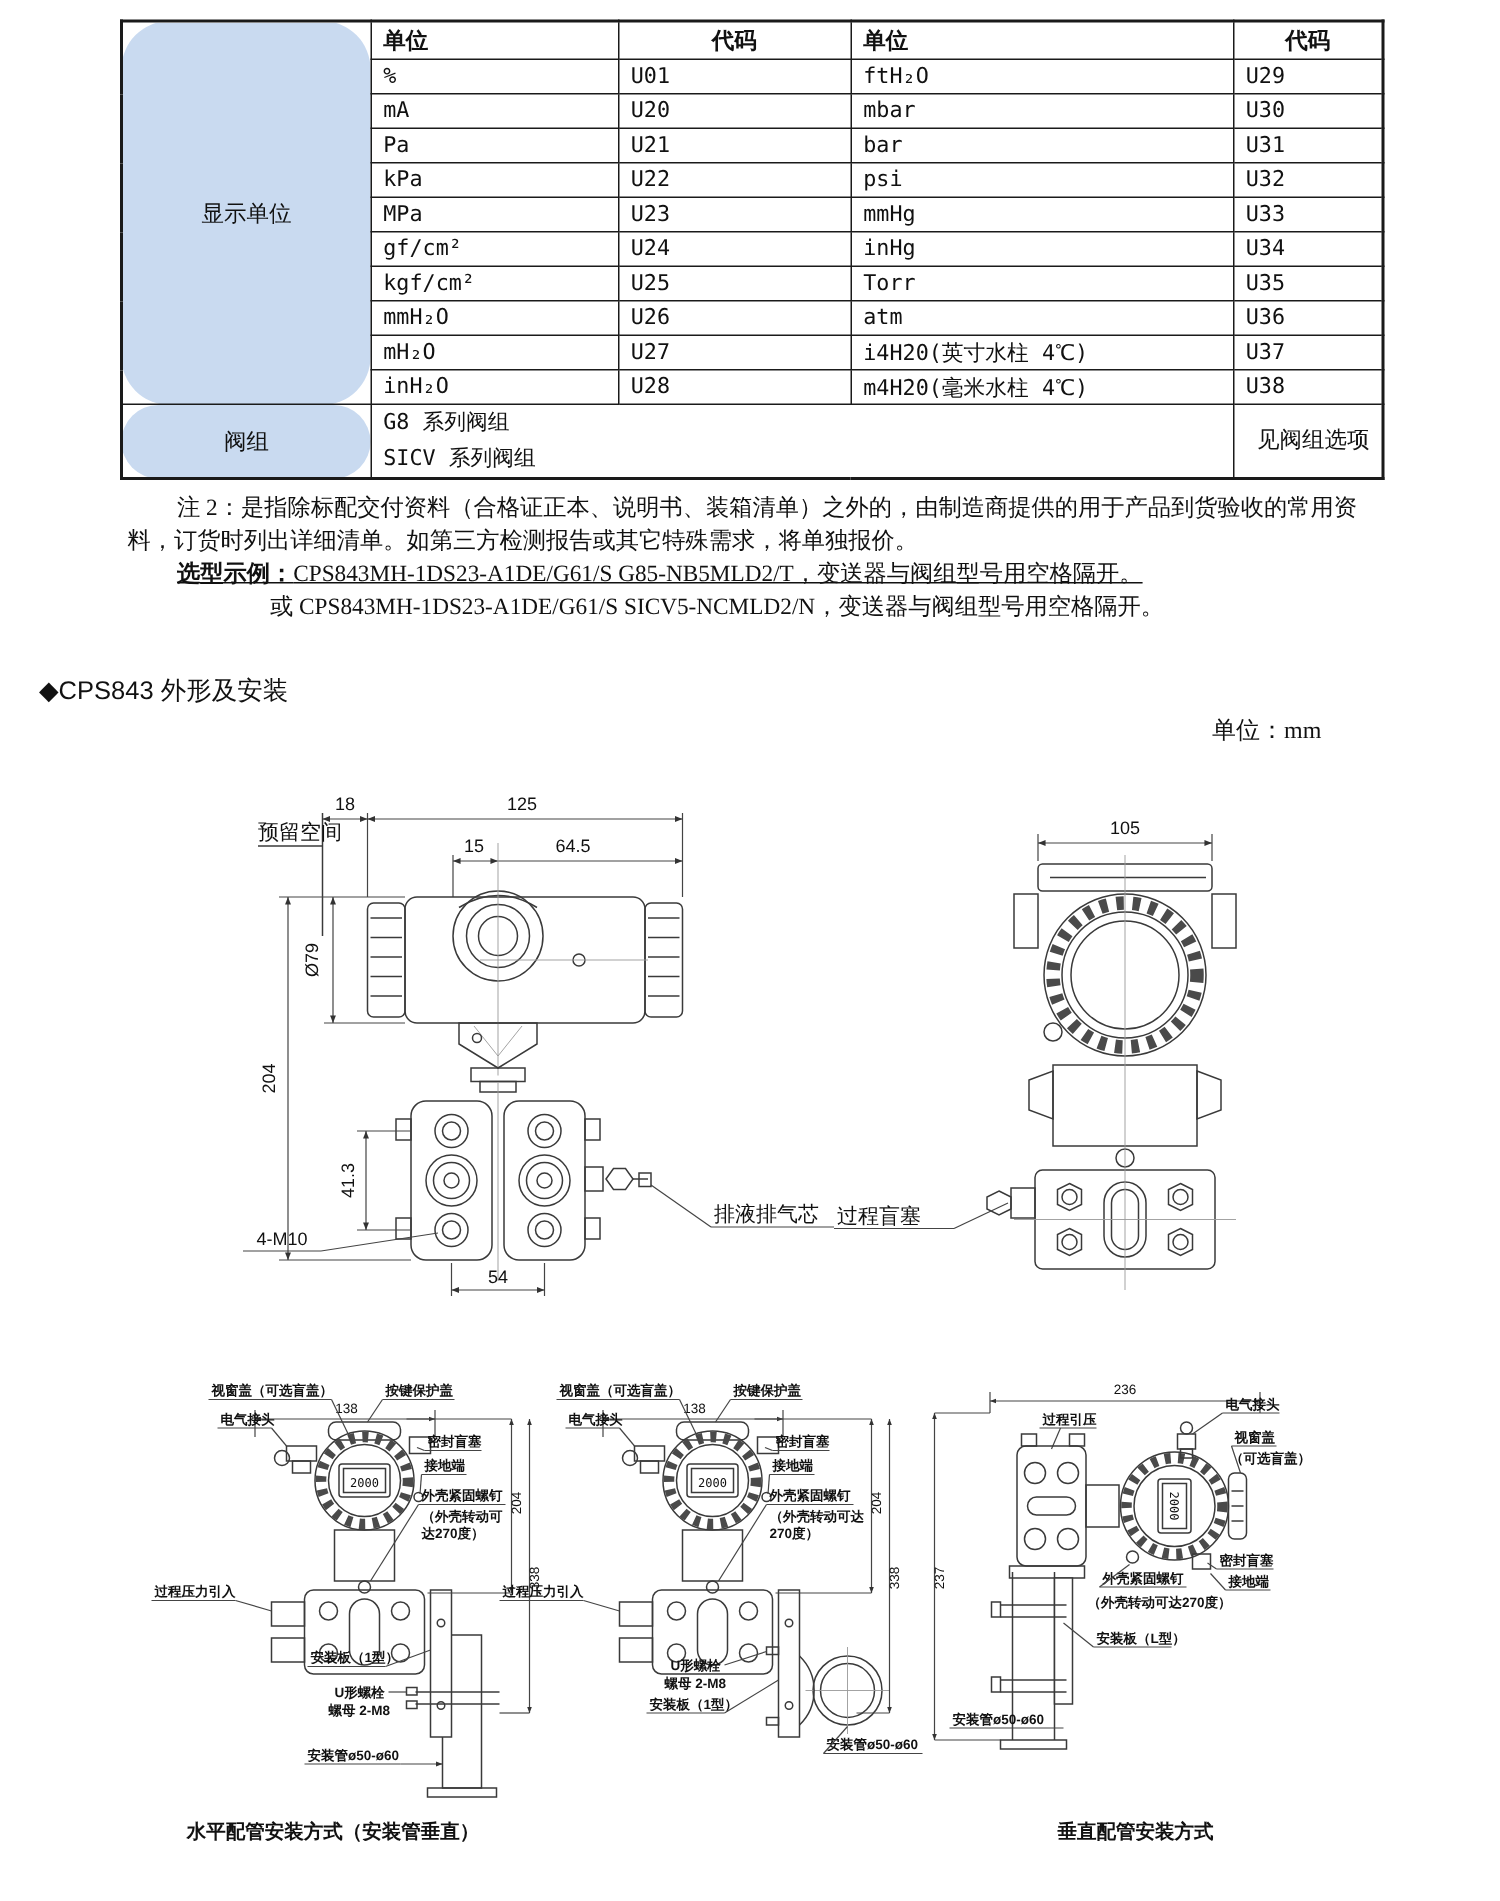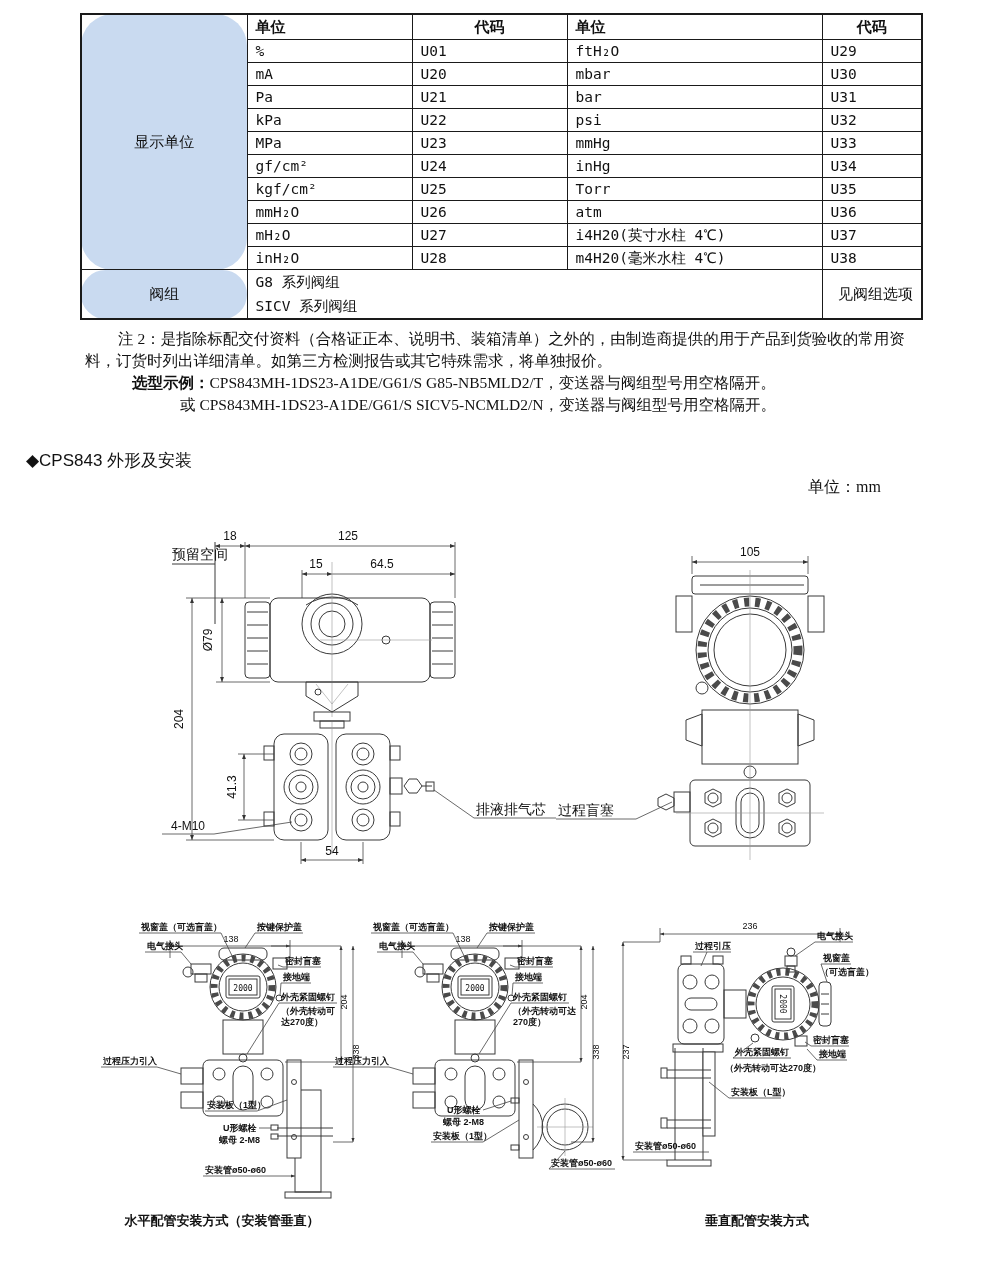--- a/index.html
+++ b/index.html
@@ -134,21 +134,21 @@
       <td class="valve-cell" colspan="3">
         <div>G8 系列阀组</div>
         <div>SICV 系列阀组</div>
       </td>
       <td class="valve-code">见阀组选项</td>
     </tr>
   </tbody>
     </table>
 
   <div class="note" style="left:85px;top:328px;text-indent:33px;">注 2：是指除标配交付资料（合格证正本、说明书、装箱清单）之外的，由制造商提供的用于产品到货验收的常用资料，订货时列出详细清单。如第三方检测报告或其它特殊需求，将单独报价。</div>
-  <div class="note" style="left:132px;top:372px;"><span class="bold">选型示例：</span><span>CPS843MH-1DS23-A1DE/G61/S  G85-NB5MLD2/T，变送器与阀组型号用空格隔开。</span></div>
+  <div class="note" style="left:118px;top:372px;text-decoration:underline;"><span class="bold">选型示例：</span><span>CPS843MH-1DS23-A1DE/G61/S  G85-NB5MLD2/T，变送器与阀组型号用空格隔开。</span></div>
   <div class="note" style="left:180px;top:394px;">或 CPS843MH-1DS23-A1DE/G61/S  SICV5-NCMLD2/N，变送器与阀组型号用空格隔开。</div>
 
   <div class="sec-title"><span>◆</span><span>CPS843 外形及安装</span></div>
   <div class="unit-note">单位：mm</div>
 
   <svg style="left:80px;top:512px;" width="880" height="360" viewBox="0 0 880 360">
     <defs>
       <marker id="arw1" viewBox="0 0 10 10" refX="9" refY="5" markerWidth="7" markerHeight="7" orient="auto-start-reverse">
         <path d="M0,1.5 L9,5 L0,8.5 Z" fill="#333"></path>
       </marker>

